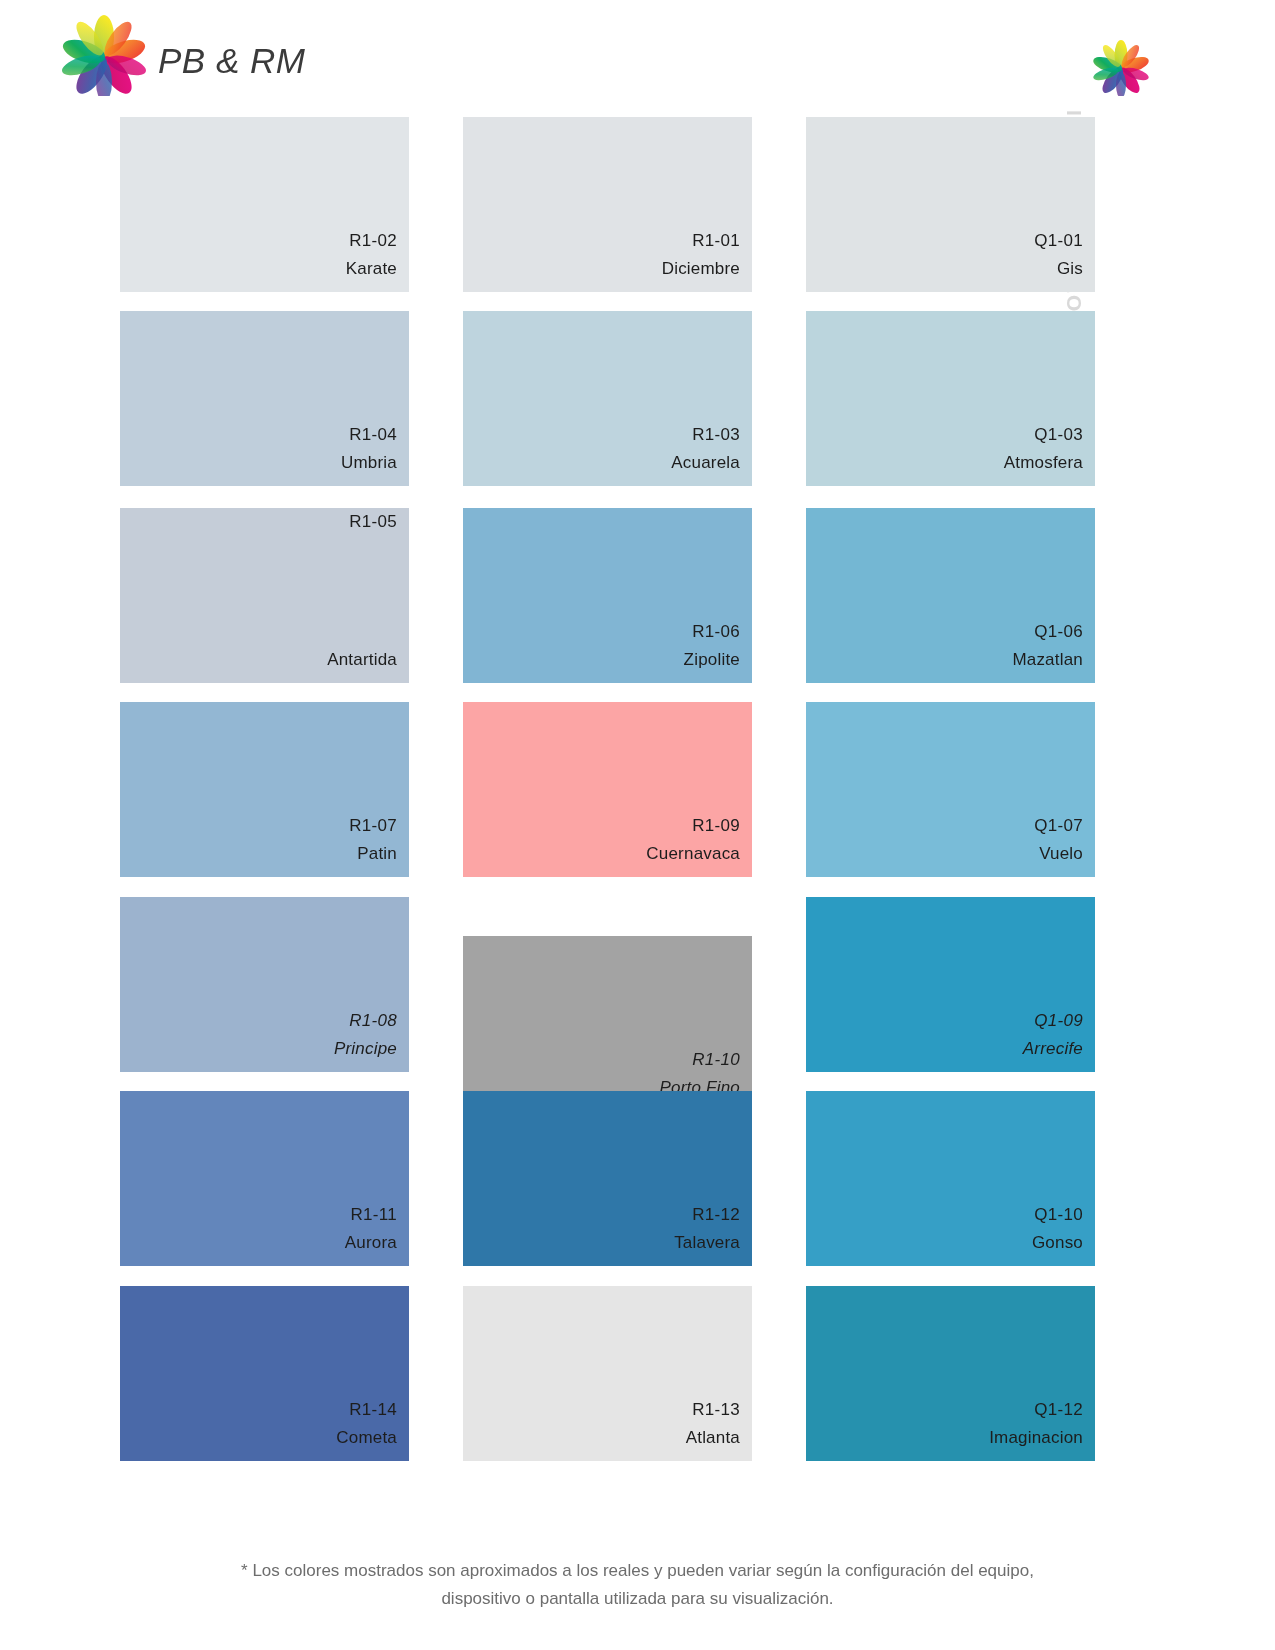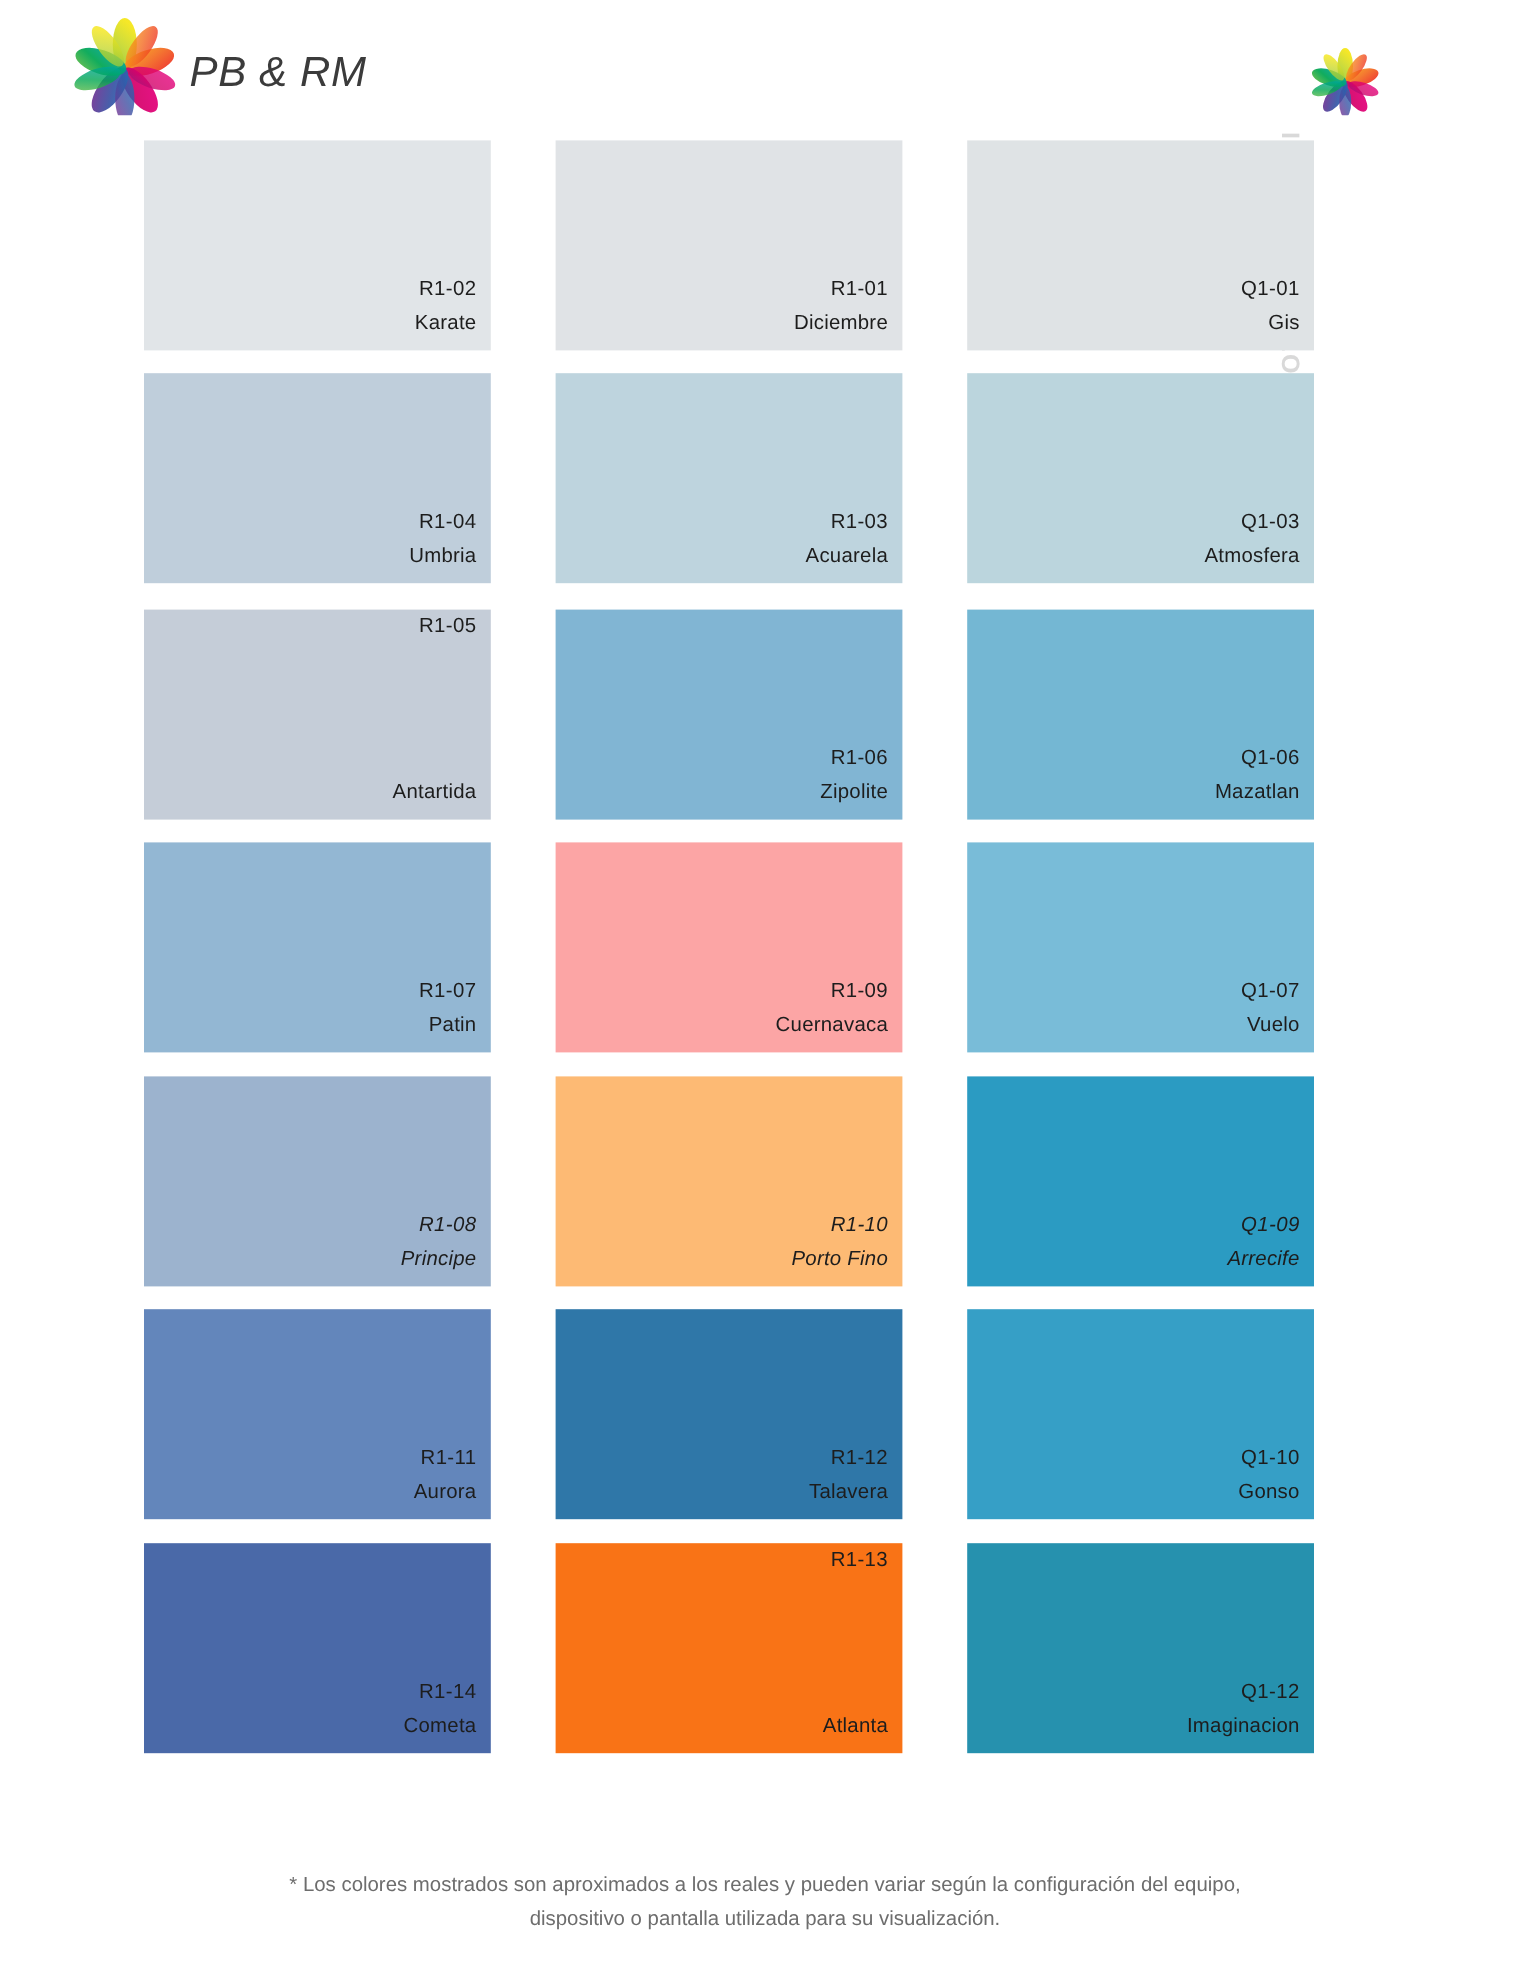--- a/index.html
+++ b/index.html
@@ -266,21 +266,21 @@
       <div class="swatch" style="left: 686px; background: rgb(121, 188, 216);">
         <div class="swatch-code">Q1-07</div>
         <div class="swatch-name">Vuelo</div>
       </div>
     </div>
     <div class="swatch-row" style="top: 780px; font-style: italic;">
       <div class="swatch" style="left: 0px; background: rgb(156, 179, 206);">
         <div class="swatch-code">R1-08</div>
         <div class="swatch-name">Principe</div>
       </div>
-      <div class="swatch" style="left: 343px; background: #fdba74;">
+      <div class="swatch" style="left: 343px; background: #a3a3a3; margin-top: 39px;">
         <div class="swatch-code">R1-10</div>
         <div class="swatch-name">Porto Fino</div>
       </div>
       <div class="swatch" style="left: 686px; background: rgb(43, 155, 194);">
         <div class="swatch-code">Q1-09</div>
         <div class="swatch-name">Arrecife</div>
       </div>
     </div>
     <div class="swatch-row" style="top: 974px;">
       <div class="swatch" style="left: 0px; background: rgb(99, 134, 187);">
@@ -294,21 +294,21 @@
       <div class="swatch" style="left: 686px; background: rgb(54, 159, 198);">
         <div class="swatch-code">Q1-10</div>
         <div class="swatch-name">Gonso</div>
       </div>
     </div>
     <div class="swatch-row" style="top: 1169px;">
       <div class="swatch" style="left: 0px; background: rgb(74, 105, 168);">
         <div class="swatch-code">R1-14</div>
         <div class="swatch-name">Cometa</div>
       </div>
-      <div class="swatch" style="left: 343px; background: #f97316; justify-content: space-between;">
+      <div class="swatch" style="left: 343px; background: #e5e5e5;">
         <div class="swatch-code">R1-13</div>
         <div class="swatch-name">Atlanta</div>
       </div>
       <div class="swatch" style="left: 686px; background: rgb(38, 145, 174);">
         <div class="swatch-code">Q1-12</div>
         <div class="swatch-name">Imaginacion</div>
       </div>
     </div>
   </div>
 

